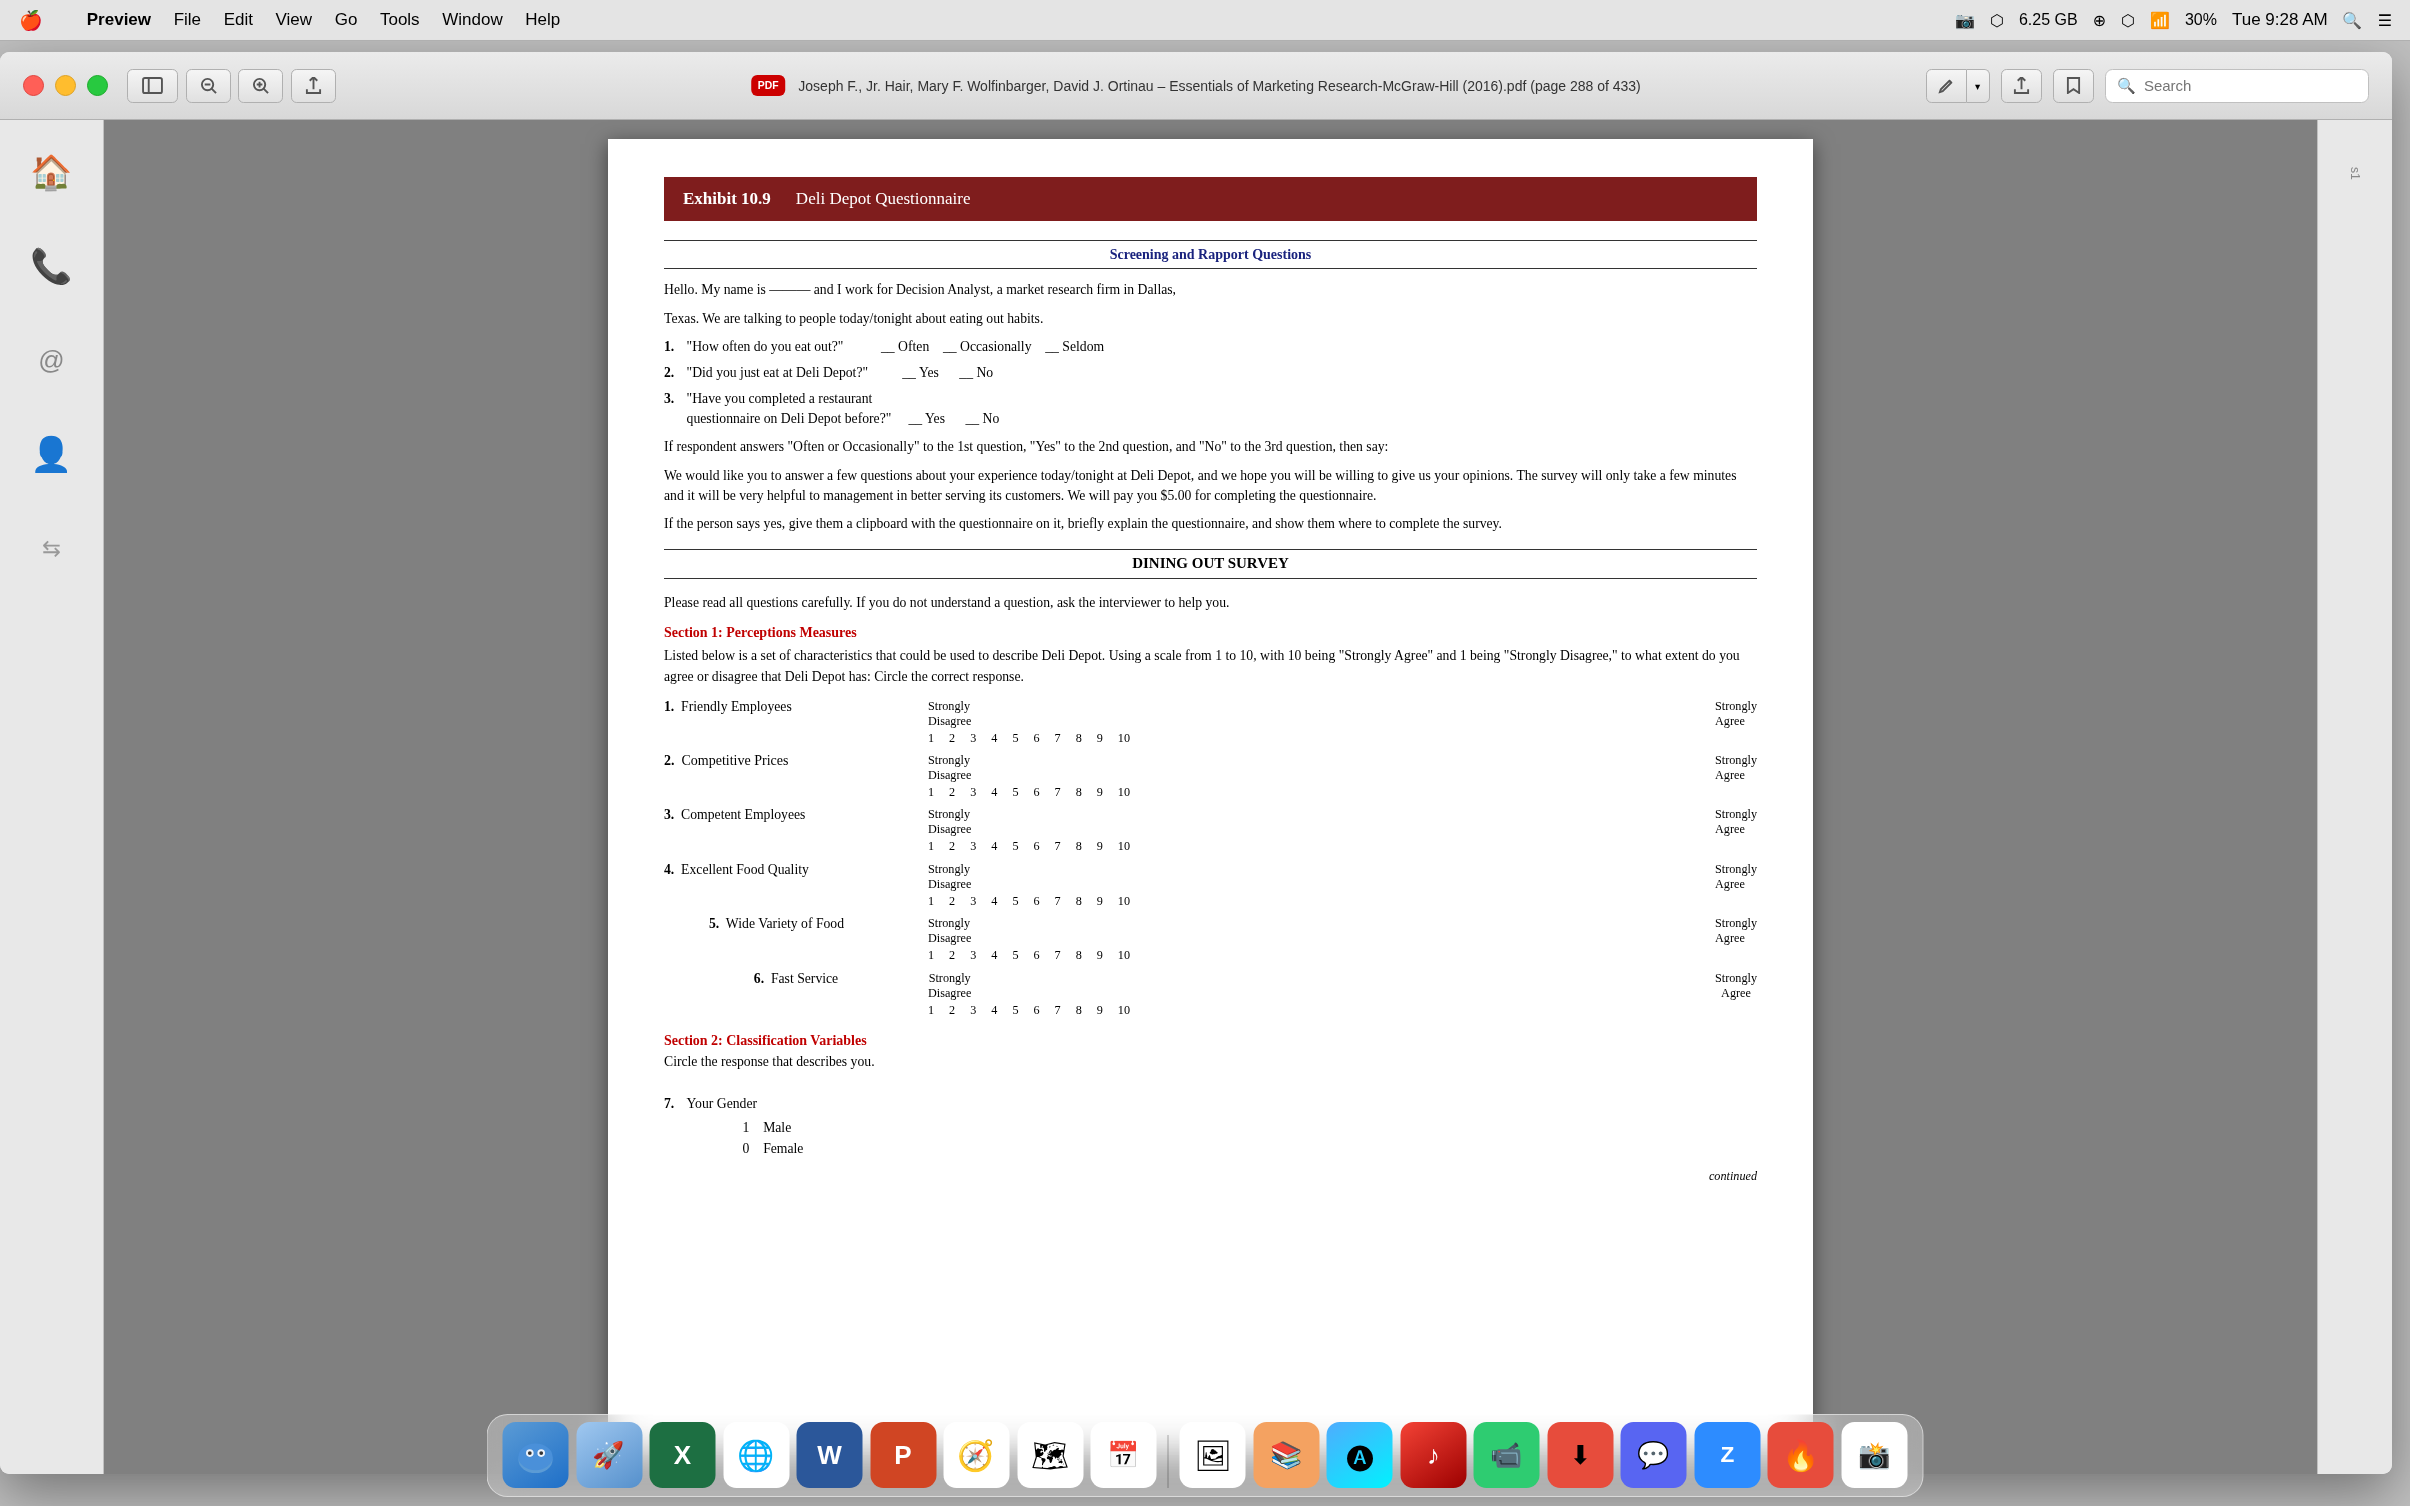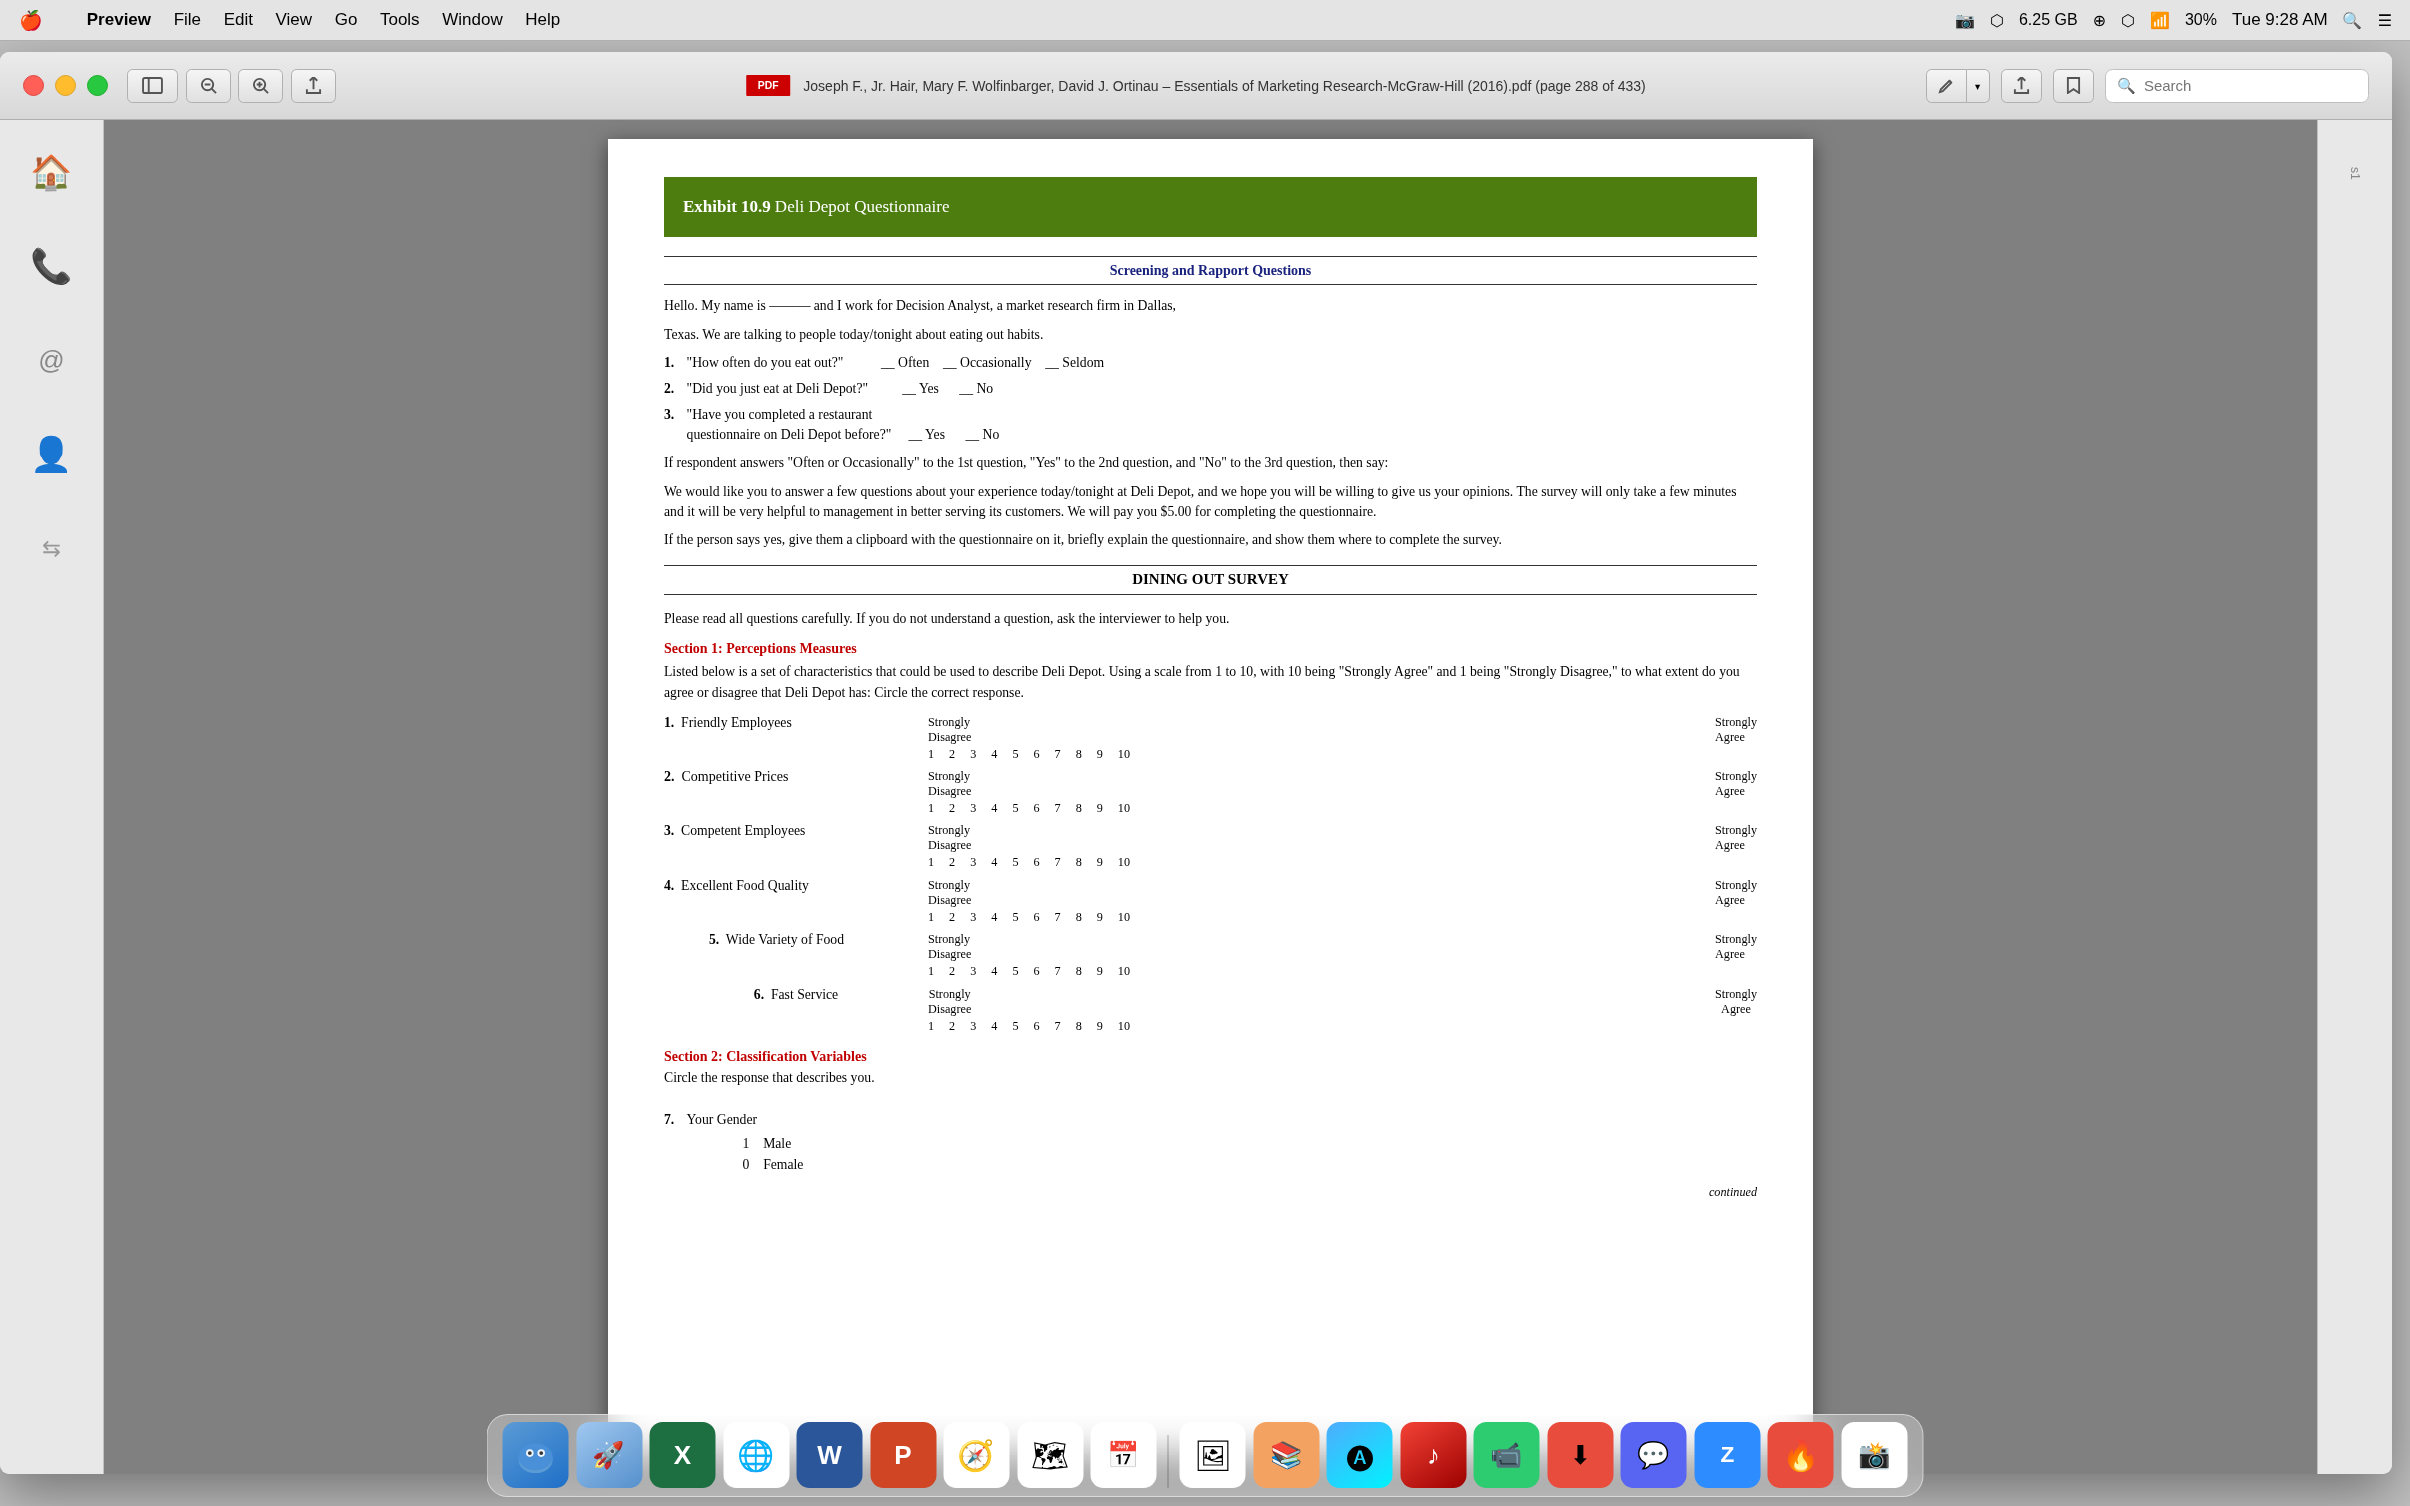--- a/index.html
+++ b/index.html
@@ -131,27 +131,27 @@
       font-weight: 400;
       overflow: hidden;
       white-space: nowrap;
       text-overflow: ellipsis;
       max-width: 1318px;
       margin: 0 auto;
     }
 
     .title-pdf-icon {
       display: inline-block;
-      width: 44px;
+      width: 34px;
       height: 21px;
       background: #cc0000;
       color: white;
       font-size: 10.4px;
       font-weight: bold;
-      border-radius: 1px;
+      border-radius: 6px;
       text-align: center;
       line-height: 21px;
       margin-right: 5.6px;
       vertical-align: middle;
     }
 
     .toolbar-right {
       display: flex;
       align-items: center;
       gap: 11.3px;
@@ -288,26 +288,26 @@
       box-shadow: 0 3.8px 19px rgba(0,0,0,0.5);
       padding: 38px 56px;
       font-size: 14px;
       color: #000;
       font-family: 'Times New Roman', Times, serif;
       overflow: hidden;
     }
 
     
     .exhibit-header {
-      background: #4d7c0f;
+      background: #7f1d1d;
       color: white;
-      padding: 20px 19px;
-      display: flex;
-      align-items: center;
-      gap: 4px;
+      padding: 12px 19px;
+      display: flex;
+      align-items: center;
+      gap: 25px;
       margin-bottom: 19px;
       font-size: 17px;
     }
 
     .exhibit-number {
       font-weight: bold;
       font-size: 17px;
     }
 
     .exhibit-title {

